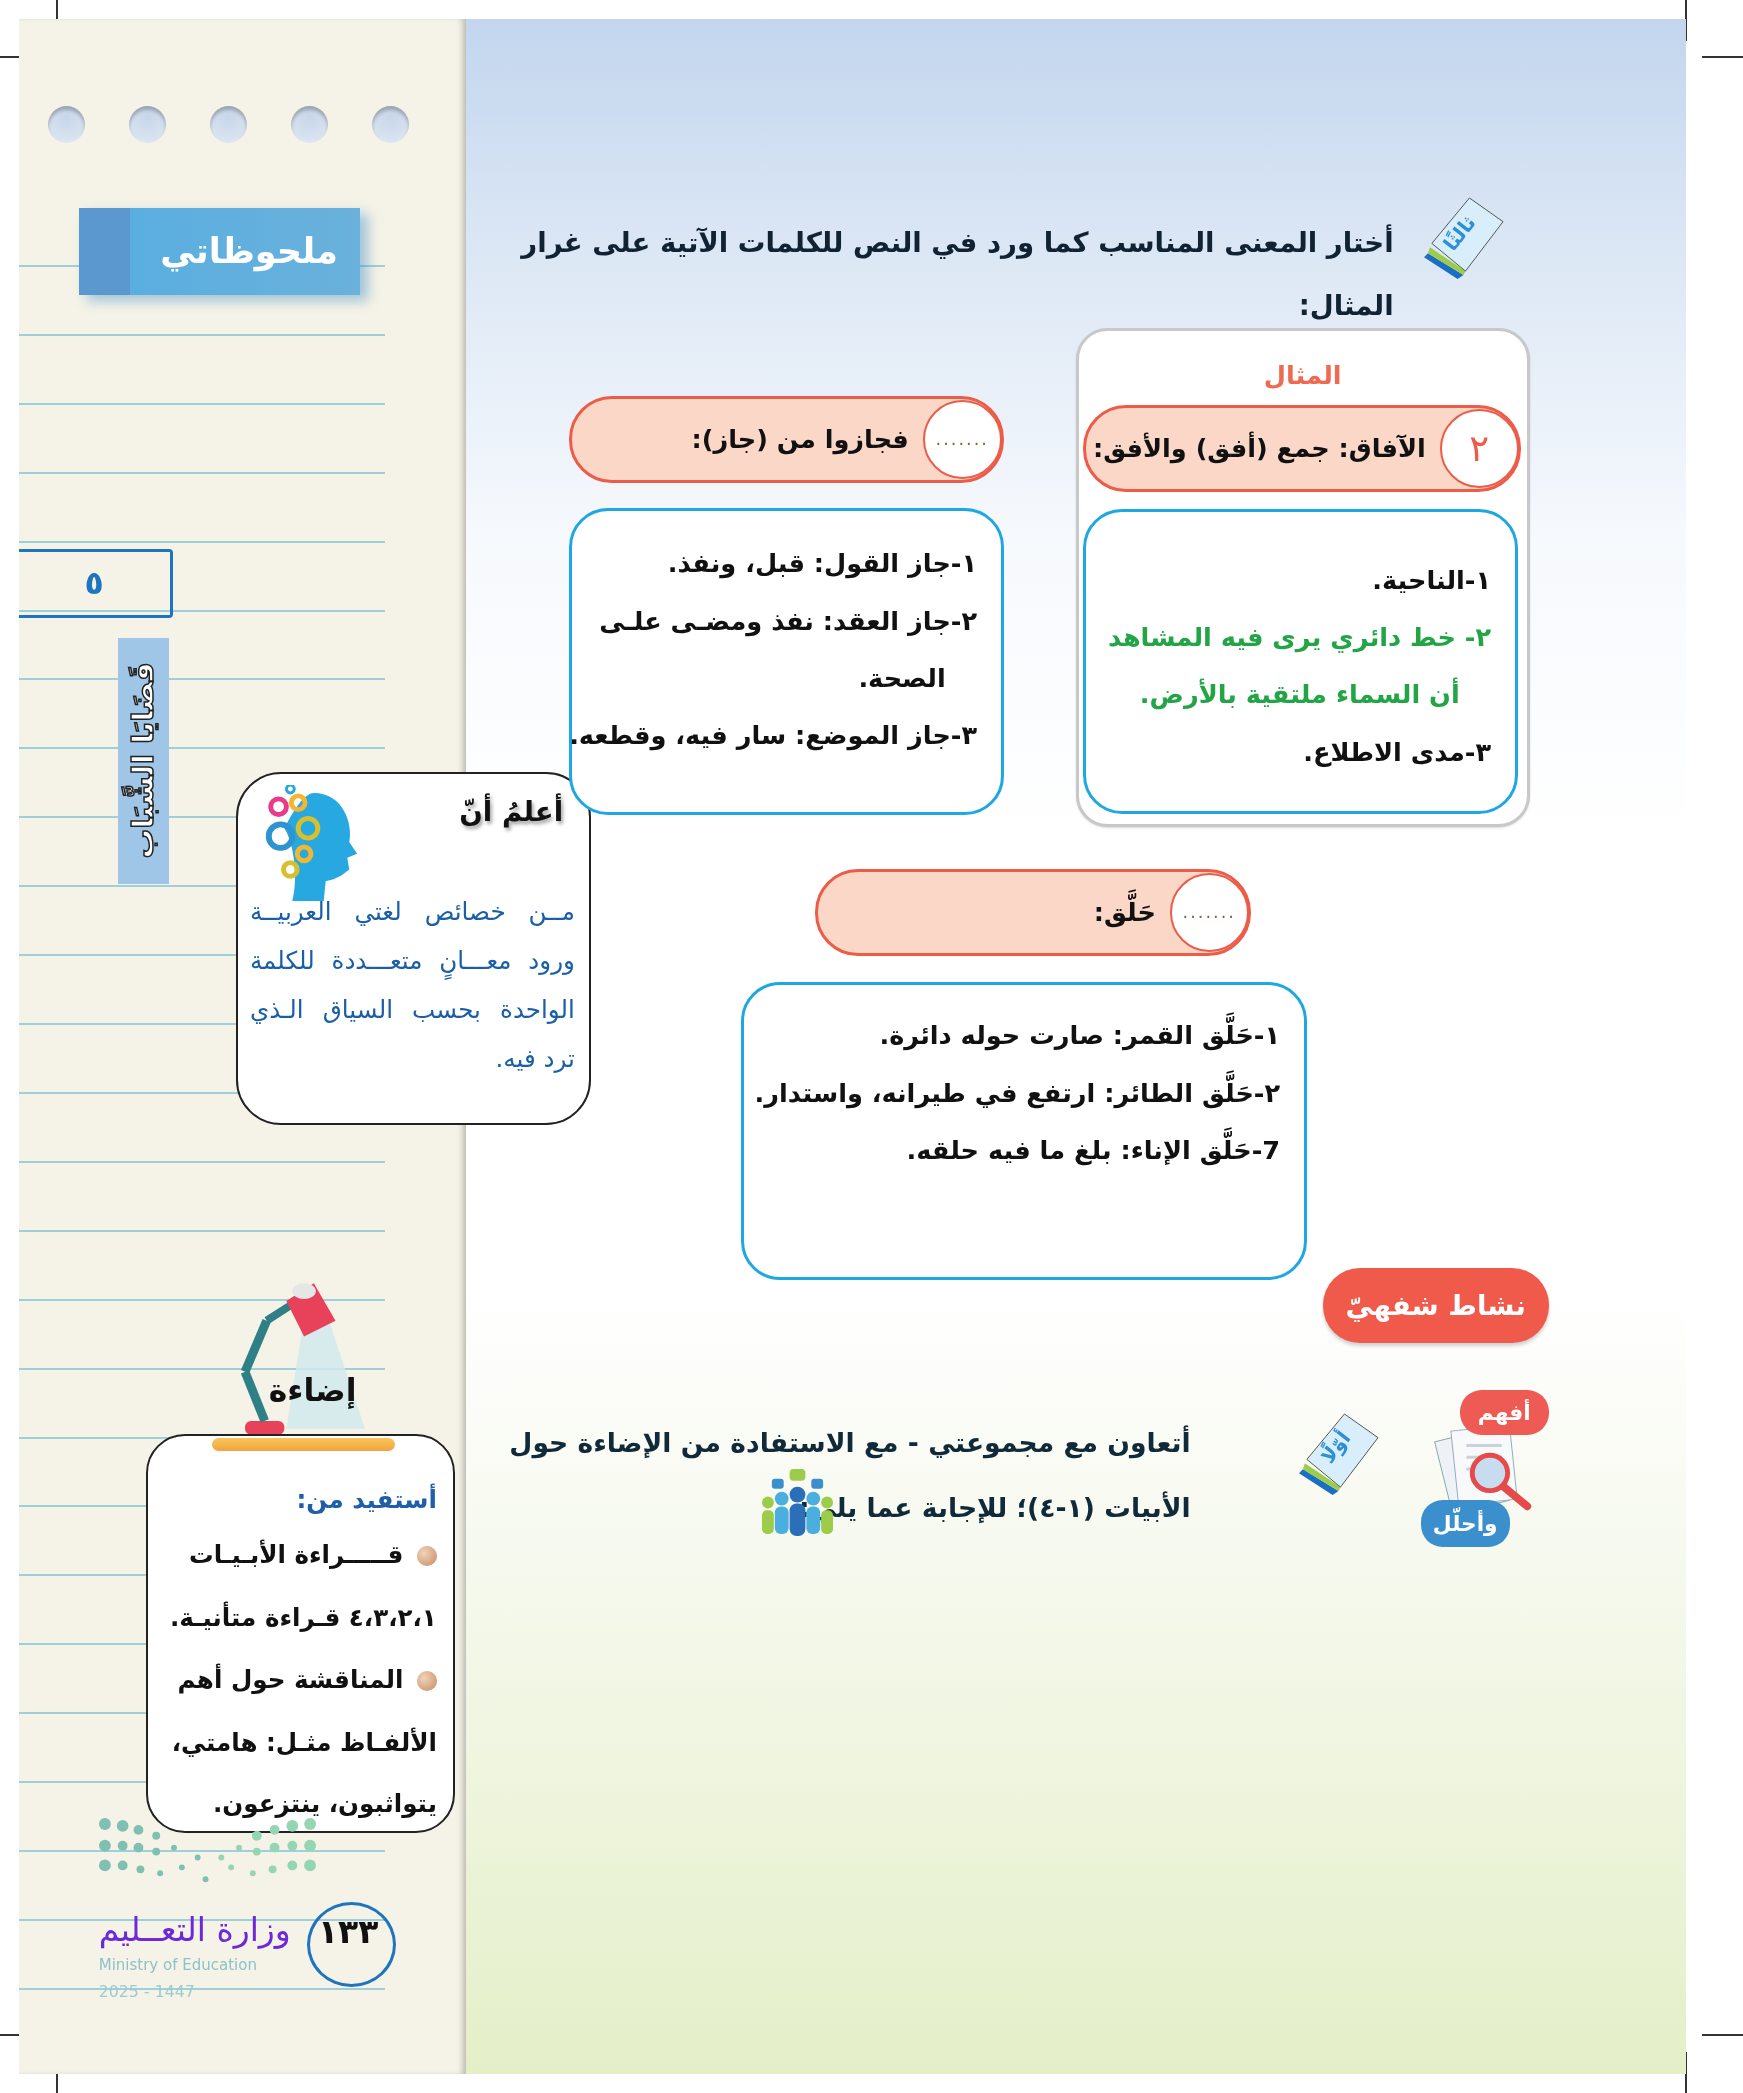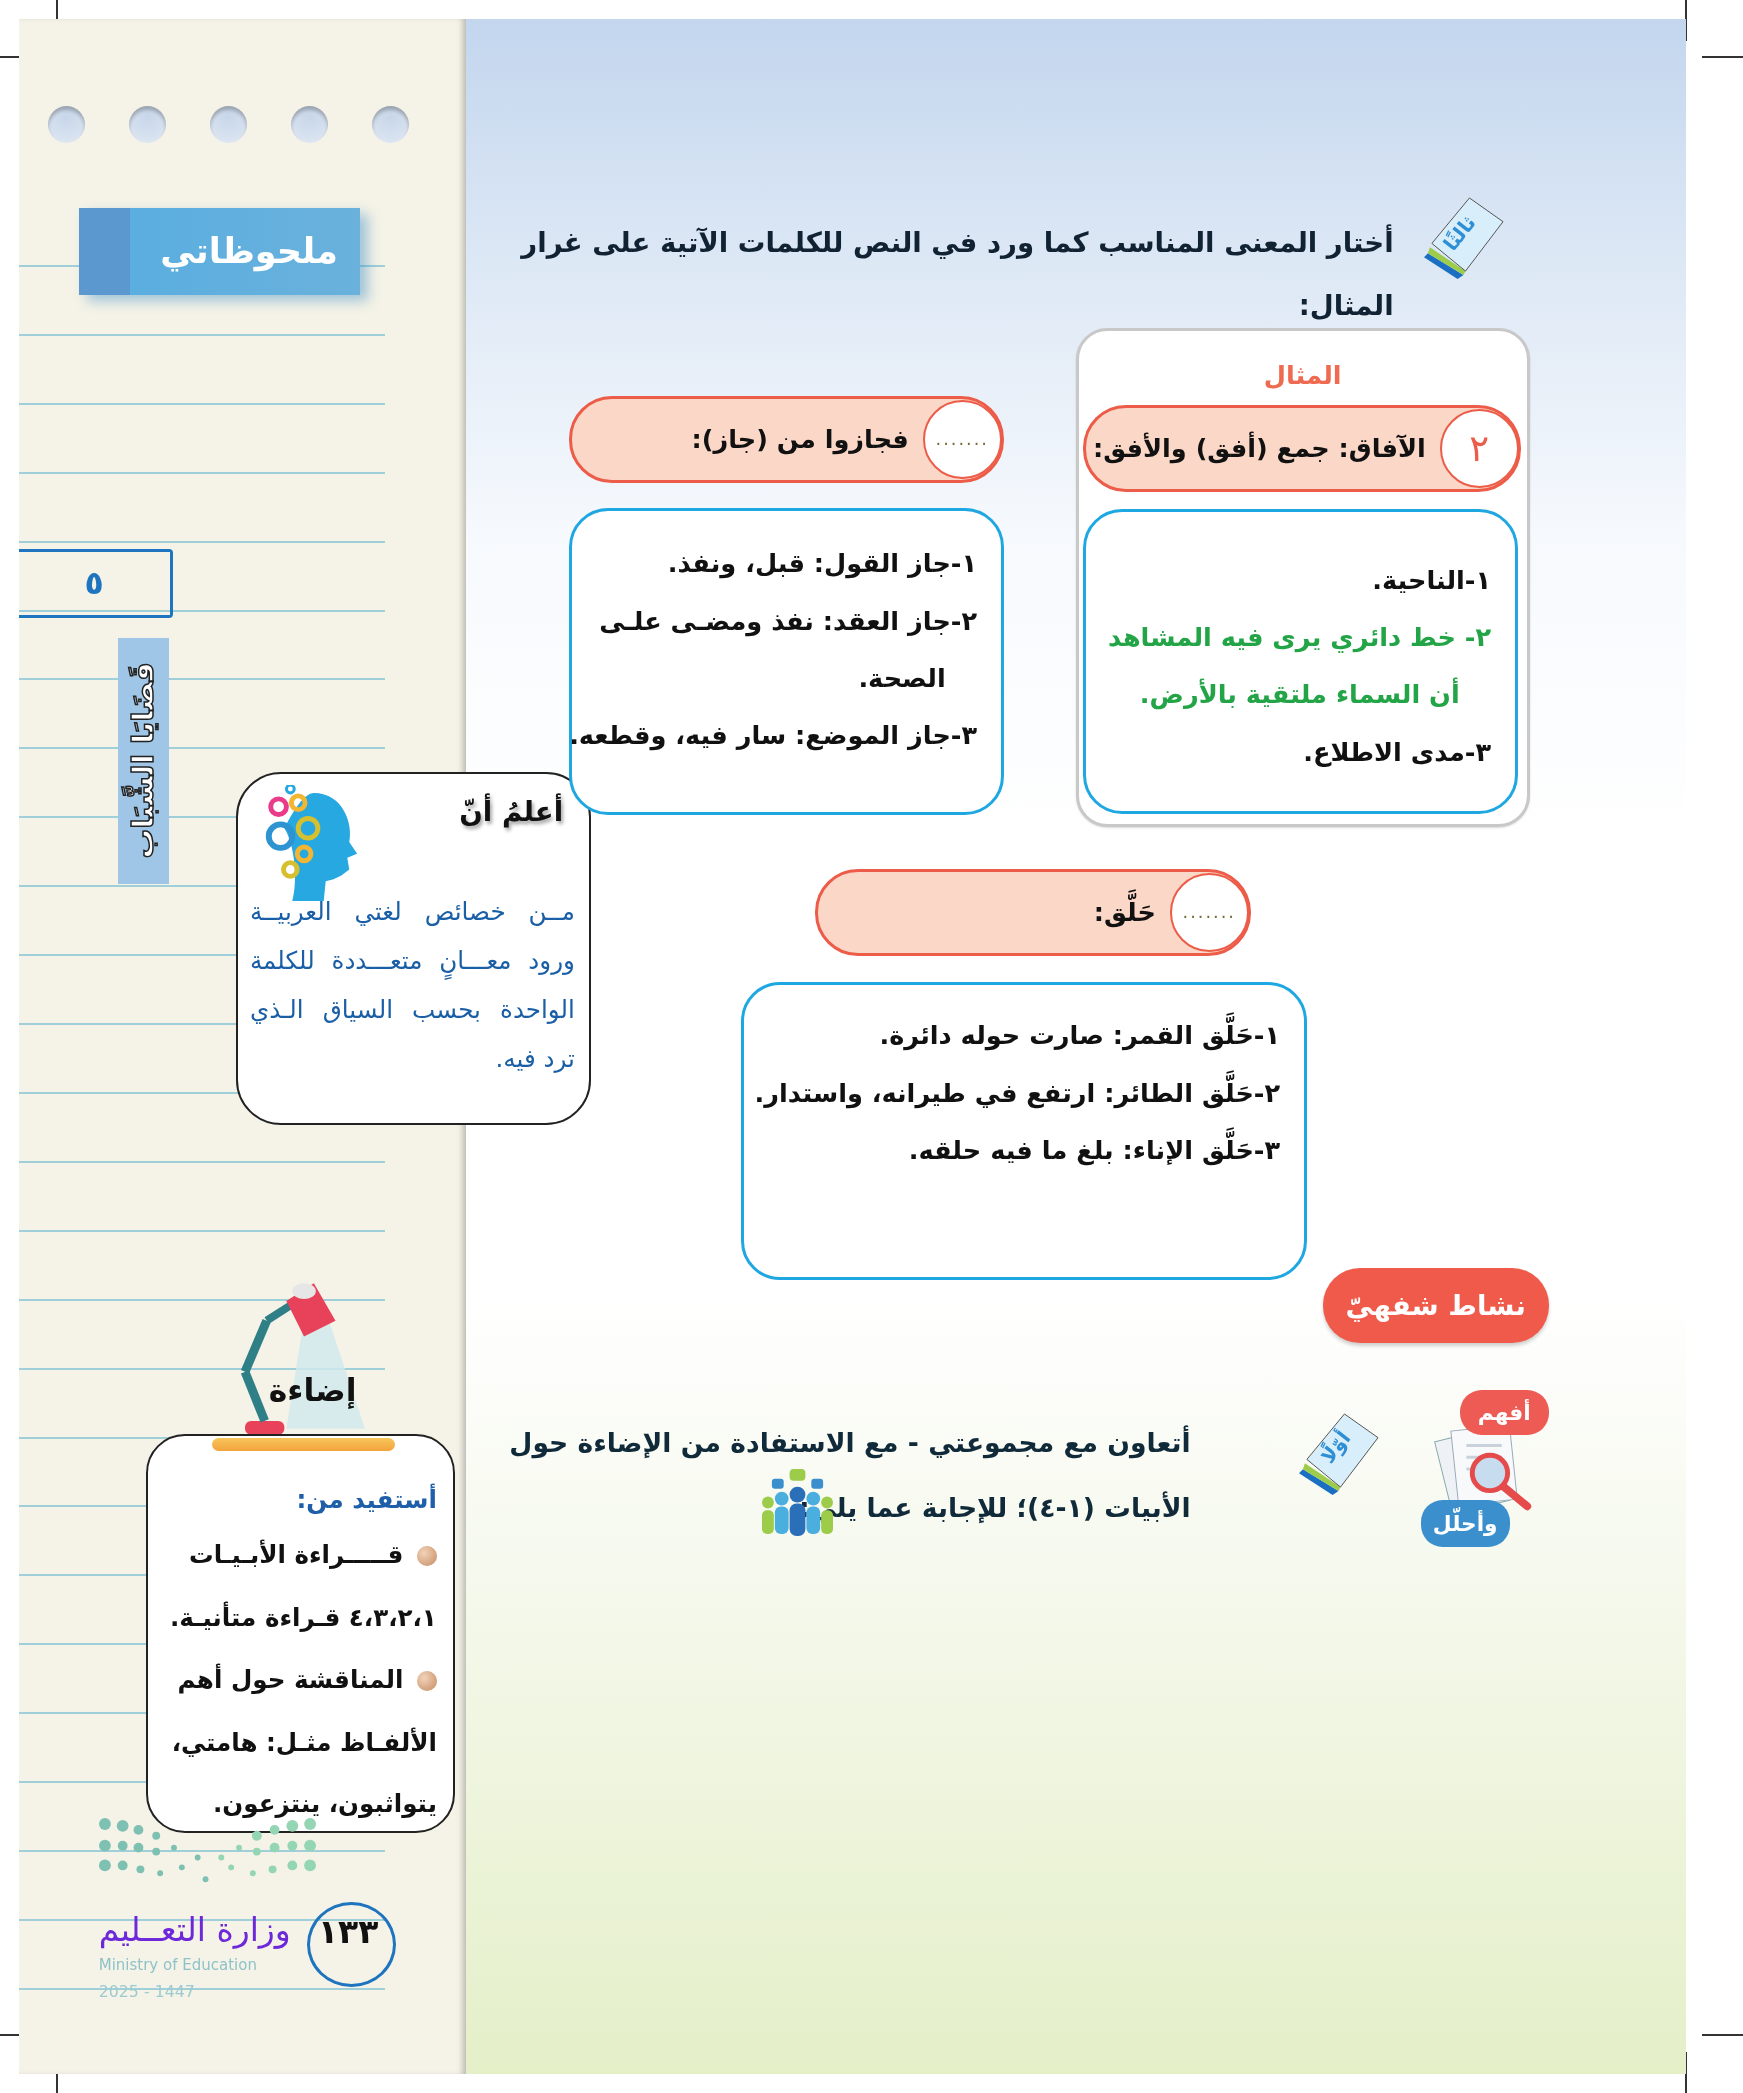--- a/index.html
+++ b/index.html
@@ -280,21 +280,21 @@
 
   <div class="pill" style="left:796px;top:850px;width:436px;">
     <div class="pill-circle">
         <span class="pill-dots">.......</span>
       </div>
     <span class="pill-text">حَلَّق:</span>
   </div>
   <div class="meaning-box" style="left:722px;top:963px;width:566px;height:298px;">
     <div class="m-line" style="top:35px;">١-حَلَّق القمر: صارت حوله دائرة.</div>
     <div class="m-line" style="top:93px;">٢-حَلَّق الطائر: ارتفع في طيرانه، واستدار.</div>
-    <div class="m-line" style="top:150px;">٣-حَلَّق الإناء: بلغ ما فيه حلقه.</div>
+    <div class="m-line" style="top:150px;">7-حَلَّق الإناء: بلغ ما فيه حلقه.</div>
   </div>
 
   <div id="oral-btn">
     <span>نشاط شفهيّ</span>
   </div>
 
   <svg class="abs" style="left:1414px;top:1397px;" width="108" height="108" viewBox="0 0 110 110">
     <rect x="10" y="18" width="60" height="76" fill="#eef2f6" stroke="#8aa" stroke-width="1" transform="rotate(-14 40 56)"></rect>
     <rect x="22" y="12" width="60" height="76" fill="#f7f9fb" stroke="#9ab" stroke-width="1" transform="rotate(-6 52 50)"></rect>
     <line x1="34" y1="30" x2="70" y2="30" stroke="#c9d2da" stroke-width="3"></line>

